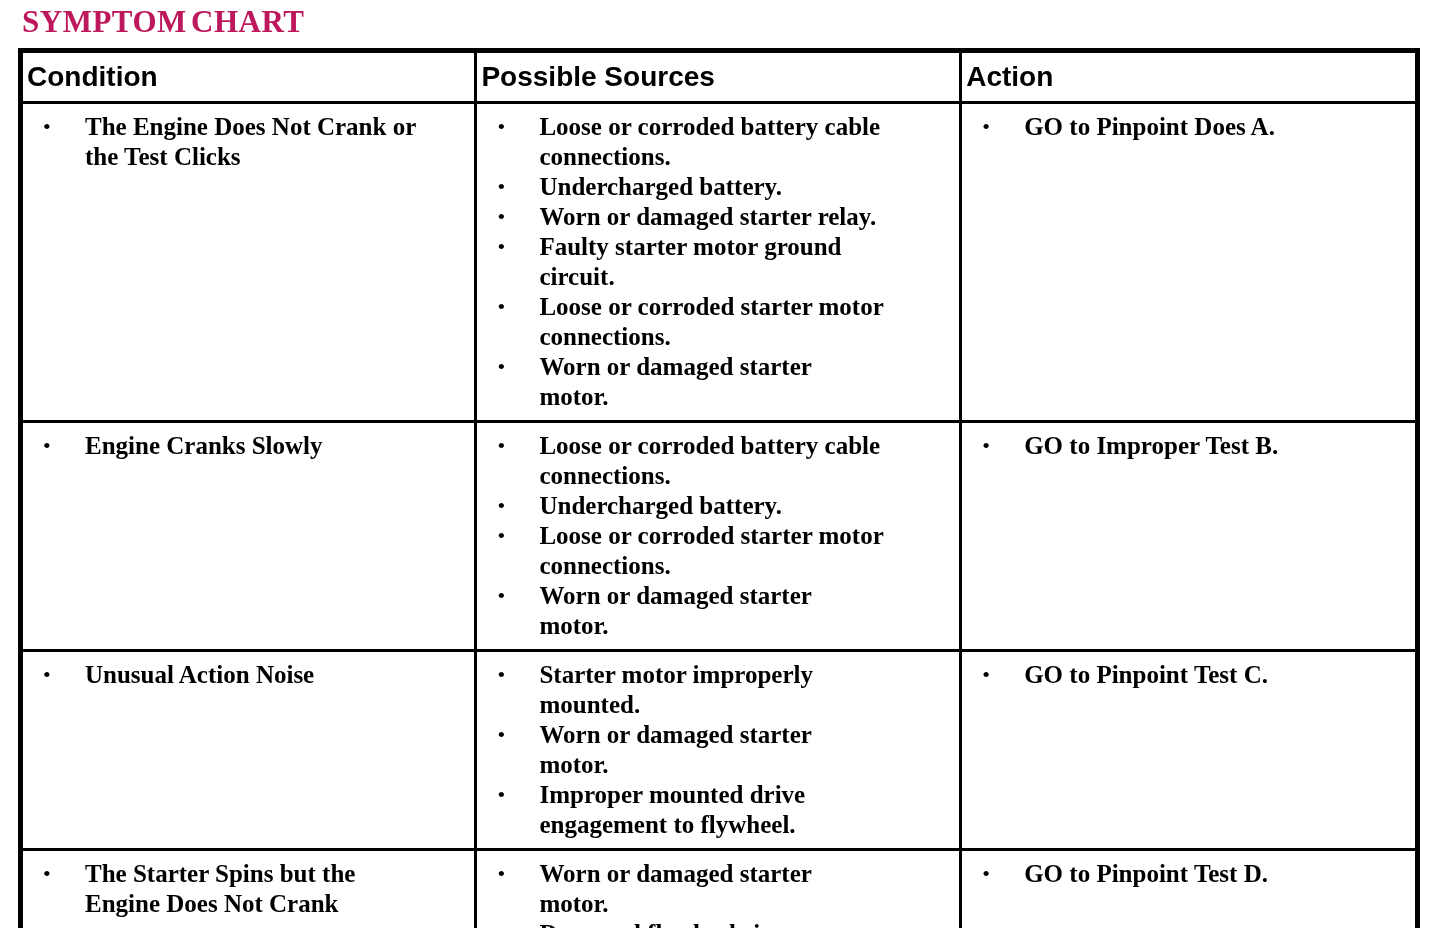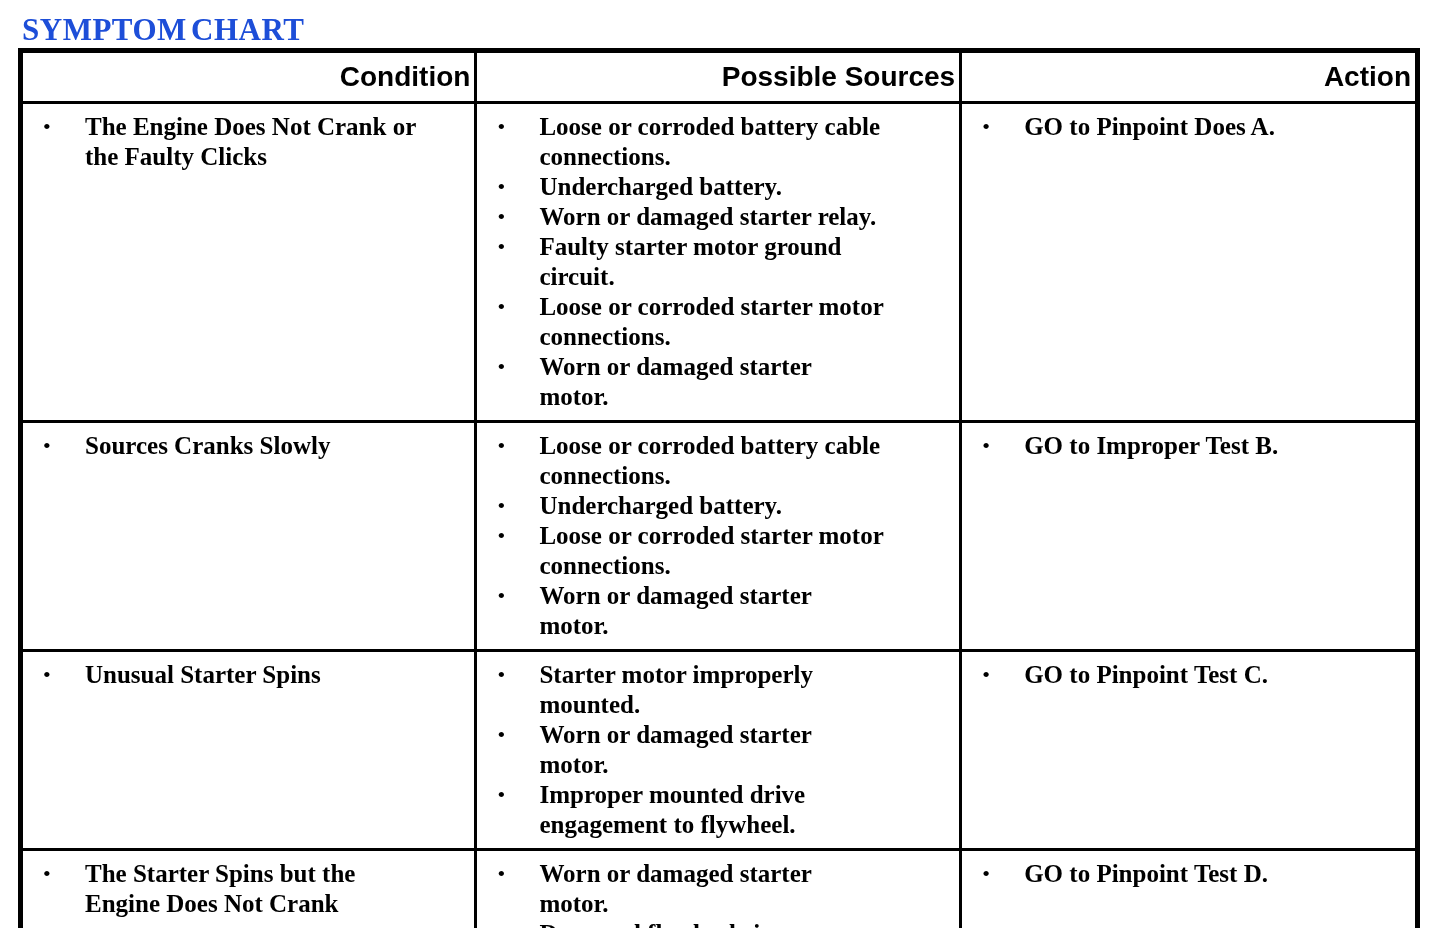--- a/index.html
+++ b/index.html
@@ -14,27 +14,27 @@
   }
   .page {
     position: relative;
     width: 1456px;
     height: 928px;
     background: #ffffff;
   }
   .doc-title {
     position: absolute;
     left: 22px;
-    top: 12px;
+    top: 4px;
     font-family: "Liberation Serif", serif;
     font-weight: bold;
     font-size: 31px;
     letter-spacing: 0.5px;
     word-spacing: -4px;
-    color: #1d4ed8;
+    color: #be185d;
   }
   table.symptom-table {
     position: absolute;
     left: 18px;
     top: 48px;
     width: 1402px;
     border-collapse: collapse;
     table-layout: fixed;
     background: #fff;
   }
@@ -43,21 +43,21 @@
   table.symptom-table td {
     border: 3px solid #000;
   }
   table.symptom-table {
     border: 5px solid #000;
   }
   th.col-header {
     font-family: "Liberation Sans", sans-serif;
     font-weight: bold;
     font-size: 28px;
-    text-align: right;
+    text-align: left;
     vertical-align: middle;
     height: 44px;
     padding: 2px 4px;
     border-bottom-width: 5px;
     letter-spacing: 0px;
   }
   td.cell {
     vertical-align: top;
     padding: 8px 10px 8px 18px;
   }
@@ -110,21 +110,21 @@
       </tr>
     </thead>
     <tbody>
 
     <tr class="row-0">
           <td class="cell">
             <ul class="bullets">
               <li>
                 <span class="bullet">•</span>
                 <span class="btext">The Engine Does Not Crank or
-the Faulty Clicks</span>
+the Test Clicks</span>
               </li>
             </ul>
           </td>
           <td class="cell">
             <ul class="bullets">
               <li>
                 <span class="bullet">•</span>
                 <span class="btext">Loose or corroded battery cable
 connections.</span>
               </li>
@@ -160,21 +160,21 @@
                 <span class="btext">GO to Pinpoint Does A.</span>
               </li>
             </ul>
           </td>
         </tr>
         <tr class="row-1">
           <td class="cell">
             <ul class="bullets">
               <li>
                 <span class="bullet">•</span>
-                <span class="btext">Sources Cranks Slowly</span>
+                <span class="btext">Engine Cranks Slowly</span>
               </li>
             </ul>
           </td>
           <td class="cell">
             <ul class="bullets">
               <li>
                 <span class="bullet">•</span>
                 <span class="btext">Loose or corroded battery cable
 connections.</span>
               </li>
@@ -201,21 +201,21 @@
                 <span class="btext">GO to Improper Test B.</span>
               </li>
             </ul>
           </td>
         </tr>
         <tr class="row-2">
           <td class="cell">
             <ul class="bullets">
               <li>
                 <span class="bullet">•</span>
-                <span class="btext">Unusual Starter Spins</span>
+                <span class="btext">Unusual Action Noise</span>
               </li>
             </ul>
           </td>
           <td class="cell">
             <ul class="bullets">
               <li>
                 <span class="bullet">•</span>
                 <span class="btext">Starter motor improperly
 mounted.</span>
               </li>

